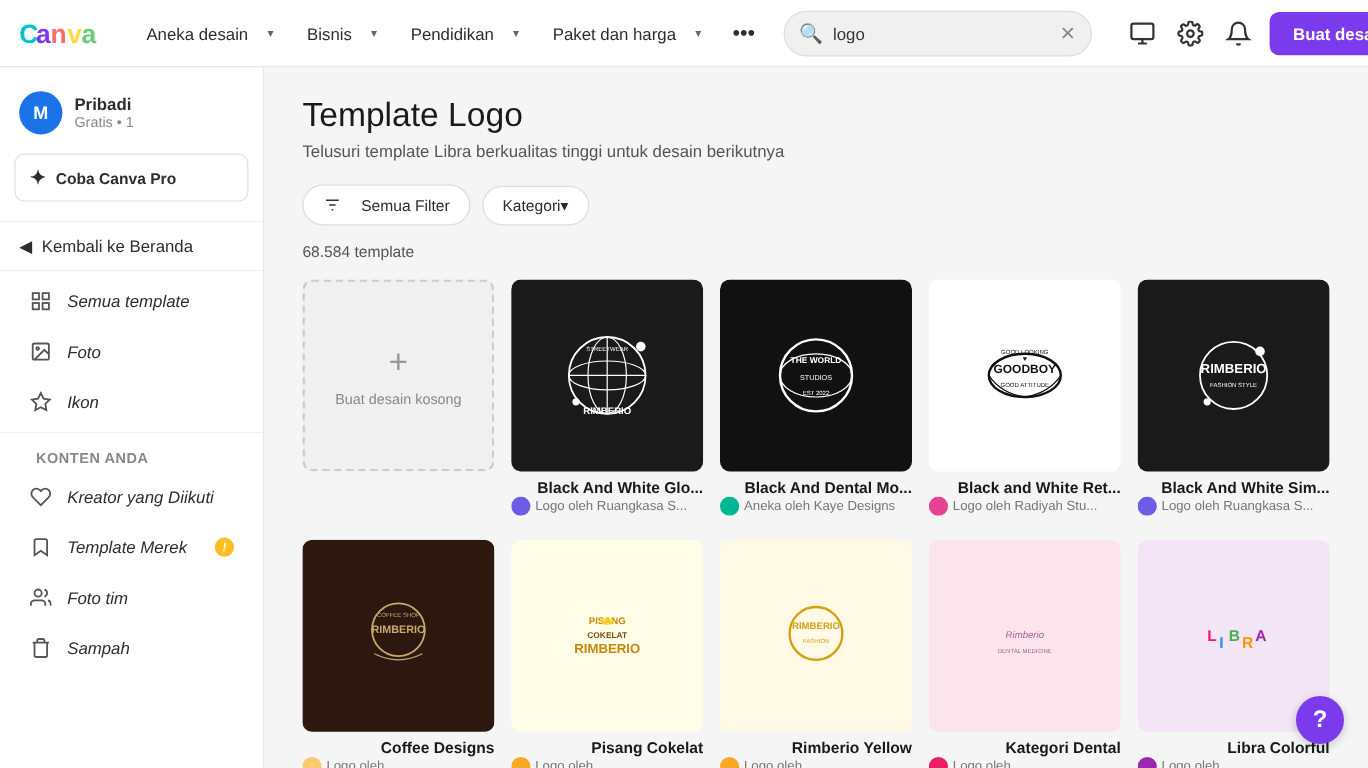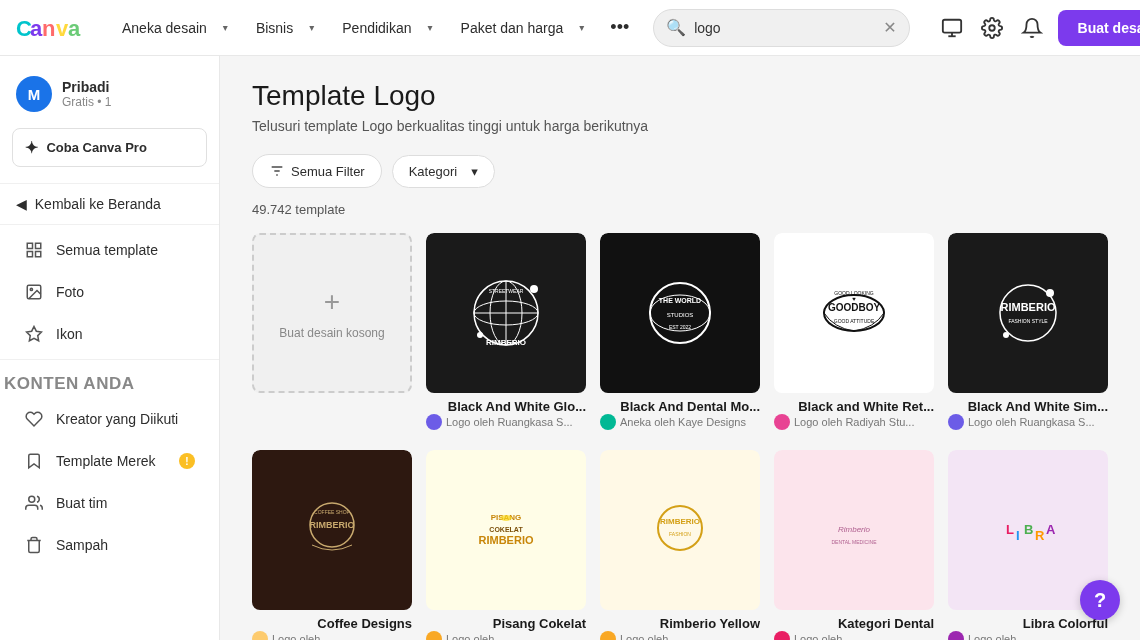--- a/index.html
+++ b/index.html
@@ -69,50 +69,50 @@
     .sidebar-user-sub { font-size: 12px; color: #888; display: flex; align-items: center; gap: 4px; }
     .coba-btn {
       margin: 0 12px 12px 12px; background: #fff; border: 1.5px solid #e0e0e0;
       border-radius: 8px; padding: 9px 12px; font-size: 13px; font-weight: 600;
       cursor: pointer; display: flex; align-items: center; gap: 8px; color: #2d2d2d;
     }
     .coba-btn-icon { font-size: 16px; }
     .sidebar-divider { height: 1px; background: #f0f0f0; margin: 4px 0; }
     .sidebar-item {
       display: flex; align-items: center; gap: 12px; padding: 10px 16px;
-      cursor: pointer; border-radius: 8px; margin: 1px 8px; font-size: 14px; color: #2d2d2d;
+      cursor: pointer; border-radius: 8px; margin: 1px 8px; font-size: 14px; color: #2d2d2d; font-style: italic;
     }
     .sidebar-item-icon { width: 20px; height: 20px; display: flex; align-items: center; justify-content: center; color: #555; font-size: 16px; flex-shrink: 0; }
     .sidebar-section-title {
-      font-size: 17px; font-weight: 700; color: #888; padding: 10px 16px 4px 4px;
+      font-size: 12px; font-weight: 700; color: #888; padding: 10px 16px 4px 30px;
       text-transform: uppercase; letter-spacing: 0.5px;
     }
     .badge-yellow {
       background: #fbbf24; border-radius: 50%; width: 16px; height: 16px;
       display: flex; align-items: center; justify-content: center; font-size: 10px; font-weight: 700; color: #fff; margin-left: auto;
     }
     .sidebar-back {
       display: flex; align-items: center; gap: 8px; padding: 8px 16px;
       cursor: pointer; font-size: 14px; color: #2d2d2d;
     }
 
     
     .content {
       flex: 1; overflow-y: auto; padding: 24px 32px 24px 32px; background: #f5f5f5;
     }
     .content-title { font-size: 28px; font-weight: 400; color: #1a1a1a; margin-bottom: 6px; }
     .content-subtitle { font-size: 14px; color: #555; margin-bottom: 20px; }
     .filter-row { display: flex; align-items: center; gap: 10px; margin-bottom: 14px; }
     .filter-btn {
-      display: flex; align-items: center; gap: 6px; padding: 8px 16px;
+      display: flex; align-items: center; gap: 16px; padding: 8px 16px;
       background: #fff; border: 1.5px solid #ddd; border-radius: 24px;
       font-size: 13px; cursor: pointer; color: #2d2d2d; font-weight: 500;
     }
     .kategori-btn {
-      display: flex; align-items: center; gap: 14px; padding: 8px 16px;
+      display: flex; align-items: center; gap: 0; padding: 8px 16px;
       background: #fff; border: 1.5px solid #ddd; border-radius: 24px;
       font-size: 13px; cursor: pointer; color: #2d2d2d;
     }
     .template-count { font-size: 13px; color: #555; margin-bottom: 16px; }
     .templates-grid {
       display: grid;
       grid-template-columns: repeat(5, 1fr);
       gap: 14px;
     }
     .template-card { cursor: pointer; border-radius: 8px; overflow: hidden; }
@@ -284,54 +284,54 @@
 
     <div class="sidebar-item">
       <span class="sidebar-item-icon">
         <svg width="18" height="18" viewBox="0 0 24 24" fill="none" stroke="#555" stroke-width="2">
             <path d="M17 21v-2a4 4 0 0 0-4-4H5a4 4 0 0 0-4 4v2"></path>
             <circle cx="9" cy="7" r="4"></circle>
             <path d="M23 21v-2a4 4 0 0 0-3-3.87"></path>
             <path d="M16 3.13a4 4 0 0 1 0 7.75"></path>
           </svg>
       </span>
-      <span>Buat tim</span>
+      <span>Foto tim</span>
     </div>
 
     <div class="sidebar-item">
       <span class="sidebar-item-icon">
         <svg width="18" height="18" viewBox="0 0 24 24" fill="none" stroke="#555" stroke-width="2">
             <polyline points="3 6 5 6 21 6"></polyline>
             <path d="M19 6v14a2 2 0 0 1-2 2H7a2 2 0 0 1-2-2V6m3 0V4a2 2 0 0 1 2-2h4a2 2 0 0 1 2 2v2"></path>
           </svg>
       </span>
       <span>Sampah</span>
     </div>
   </div>
 
   <div class="content">
     <h1 class="content-title">Template Logo</h1>
-    <p class="content-subtitle">Telusuri template Logo berkualitas tinggi untuk harga berikutnya</p>
+    <p class="content-subtitle">Telusuri template Libra berkualitas tinggi untuk desain berikutnya</p>
 
     <div class="filter-row">
       <button class="filter-btn">
         <svg width="16" height="16" viewBox="0 0 24 24" fill="none" stroke="#333" stroke-width="2">
             <line x1="4" y1="6" x2="20" y2="6"></line>
             <line x1="8" y1="12" x2="16" y2="12"></line>
             <line x1="11" y1="18" x2="13" y2="18"></line>
           </svg>
         <span>Semua Filter</span>
       </button>
       <button class="kategori-btn">
         <span>Kategori</span>
         <span>▾</span>
       </button>
     </div>
 
-    <div class="template-count">49.742 template</div>
+    <div class="template-count">68.584 template</div>
 
     <div class="templates-grid">
 
       <div class="template-card">
         <div class="template-thumb-wrap bg-empty" style="display:flex;align-items:center;justify-content:center;flex-direction:column;gap:8px;">
           <span class="plus-icon">+</span>
           <span style="font-size:12px;color:#888;">Buat desain kosong</span>
         </div>
       </div>
 

